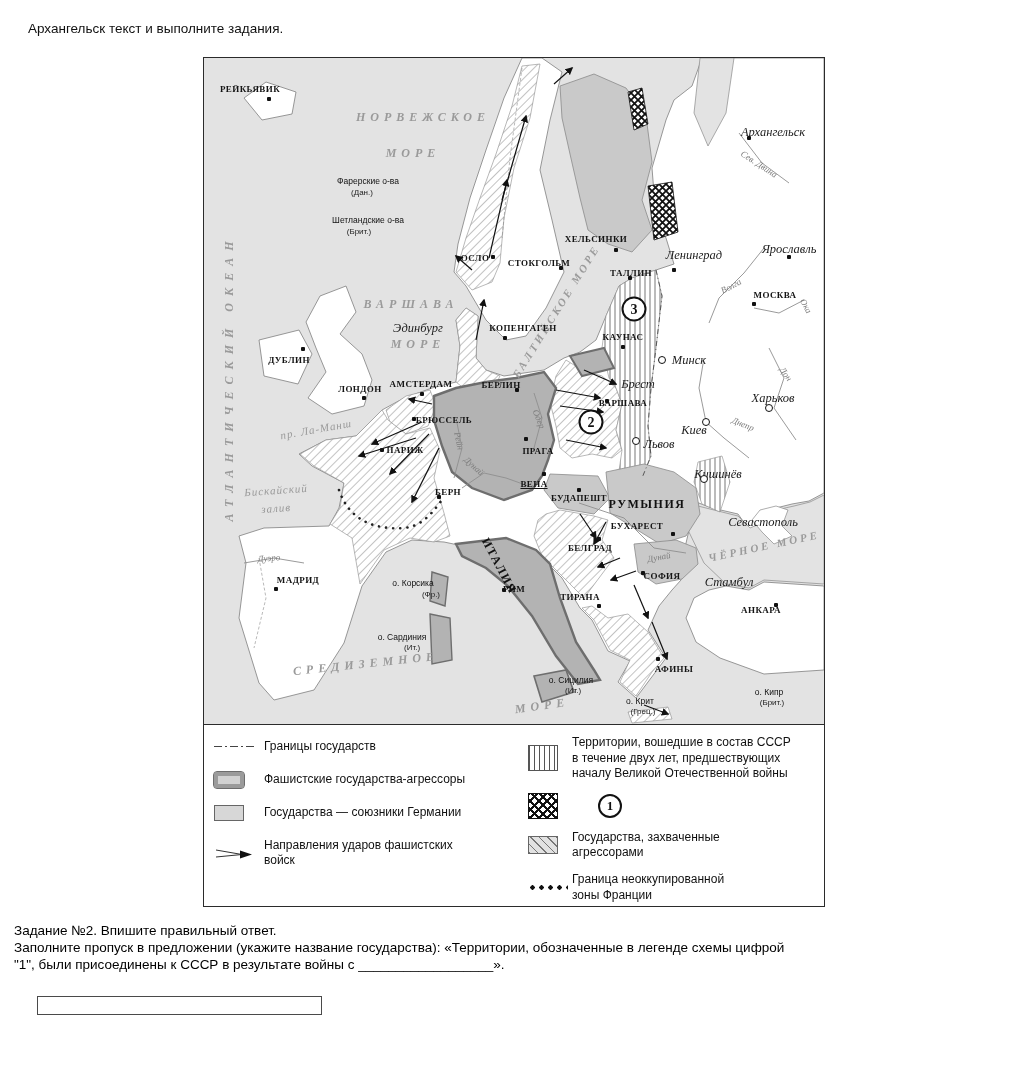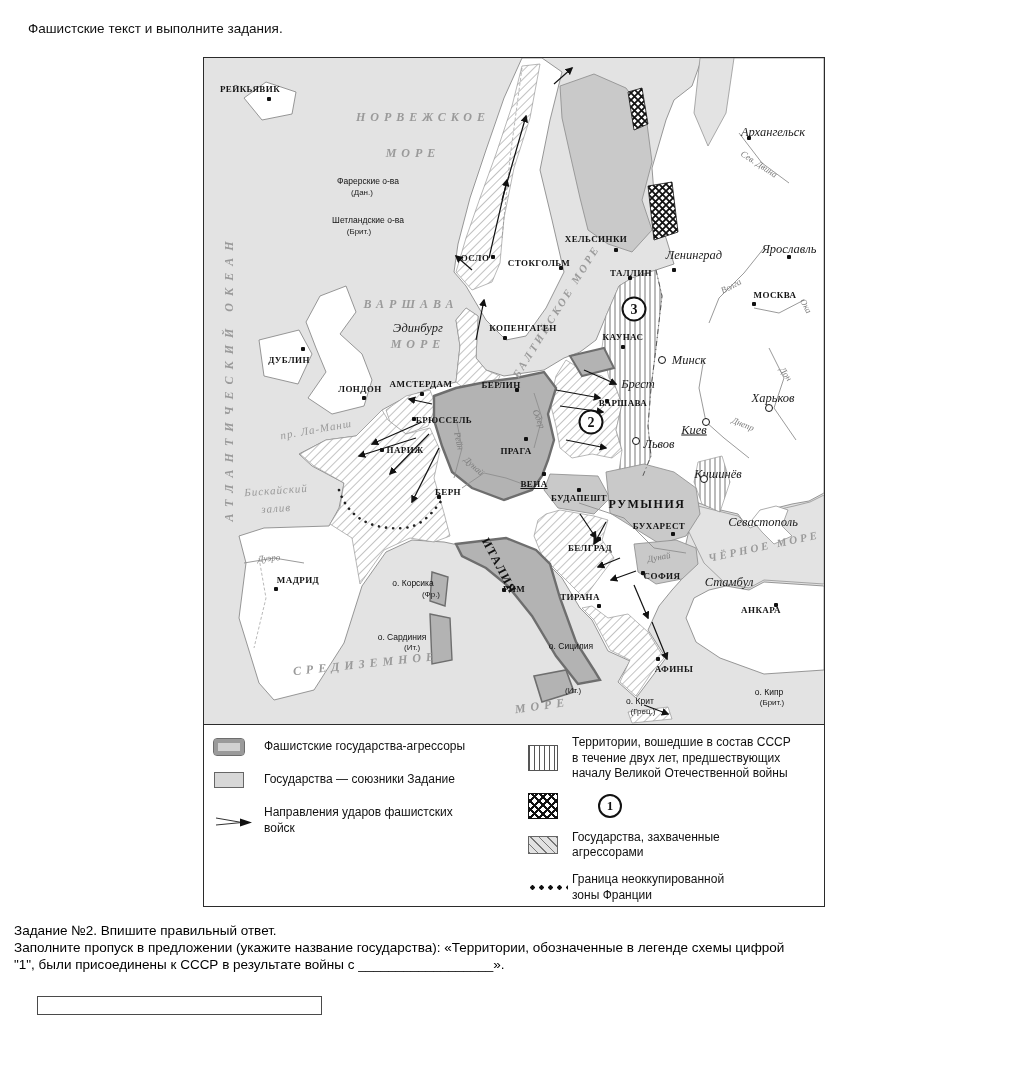--- a/index.html
+++ b/index.html
@@ -48,21 +48,21 @@
   
   .task{position:absolute;left:14px;top:922px;width:996px;font-size:13.5px;color:#000;line-height:17px;}
   .task div{white-space:nowrap;}
   .answer-input{position:absolute;left:37px;top:996px;width:285px;height:19px;border:1.6px solid #4a4a4a;background:#fff;box-sizing:border-box;font-size:12px;padding:0 4px;}
 </style>
 </head>
 <body>
 
 <div class="page">
 
-  <div class="instruction">Фашистские текст и выполните задания.</div>
+  <div class="instruction">Архангельск текст и выполните задания.</div>
 
   <div class="map-frame">
     <div class="map-area">
       <svg class="map-svg" width="620" height="666" viewBox="0 0 620 666">
         <defs>
           <pattern id="dh" width="6" height="6" patternTransform="rotate(45)" patternUnits="userSpaceOnUse">
             <rect width="6" height="6" fill="#ffffff"></rect>
               <line x1="0" y1="0" x2="0" y2="6" stroke="#9a9a9a" stroke-width="1.2"></line>
           </pattern>
           <pattern id="vh" width="5" height="5" patternUnits="userSpaceOnUse">
@@ -196,53 +196,53 @@
           <div class="lb lb-city" style="left: 419px; top: 279px;">КАУНАС</div>
           <div class="lb lb-city" style="left: 571px; top: 237px;">МОСКВА</div>
           <div class="lb lb-city" style="left: 319px; top: 270px;">КОПЕНГАГЕН</div>
           <div class="lb lb-city" style="left: 85px; top: 302px;">ДУБЛИН</div>
           <div class="lb lb-city" style="left: 156px; top: 331px;">ЛОНДОН</div>
           <div class="lb lb-city" style="left: 217px; top: 326px;">АМСТЕРДАМ</div>
           <div class="lb lb-city" style="left: 297px; top: 327px;">БЕРЛИН</div>
           <div class="lb lb-city" style="left: 419px; top: 345px;">ВАРШАВА</div>
           <div class="lb lb-city" style="left: 240px; top: 362px;">БРЮССЕЛЬ</div>
           <div class="lb lb-city" style="left: 201px; top: 392px;">ПАРИЖ</div>
-          <div class="lb lb-city" style="left: 312px; top: 393px;">ПРАГА</div>
+          <div class="lb lb-city" style="left: 334px; top: 393px;">ПРАГА</div>
           <div class="lb lb-city" style="left: 330px; top: 426px; text-decoration: underline;">ВЕНА</div>
           <div class="lb lb-city" style="left: 244px; top: 434px;">БЕРН</div>
           <div class="lb lb-city" style="left: 375px; top: 440px;">БУДАПЕШТ</div>
-          <div class="lb lb-city" style="left: 455px; top: 468px;">БУХАРЕСТ</div>
+          <div class="lb lb-city" style="left: 433px; top: 468px;">БУХАРЕСТ</div>
           <div class="lb lb-city" style="left: 386px; top: 490px;">БЕЛГРАД</div>
           <div class="lb lb-city" style="left: 458px; top: 518px;">СОФИЯ</div>
           <div class="lb lb-city" style="left: 310px; top: 531px;">РИМ</div>
           <div class="lb lb-city" style="left: 376px; top: 539px;">ТИРАНА</div>
           <div class="lb lb-city" style="left: 557px; top: 552px;">АНКАРА</div>
           <div class="lb lb-city" style="left: 94px; top: 522px;">МАДРИД</div>
           <div class="lb lb-city" style="left: 470px; top: 611px;">АФИНЫ</div>
           <div class="lb lb-cityi" style="left: 490px; top: 197px;">Ленинград</div>
           <div class="lb lb-cityi" style="left: 569px; top: 74px;">Архангельск</div>
           <div class="lb lb-cityi" style="left: 585px; top: 191px;">Ярославль</div>
           <div class="lb lb-cityi" style="left: 485px; top: 302px;">Минск</div>
           <div class="lb lb-cityi" style="left: 434px; top: 326px;">Брест</div>
           <div class="lb lb-cityi" style="left: 569px; top: 340px;">Харьков</div>
-          <div class="lb lb-cityi" style="left: 490px; top: 372px; text-decoration: underline;">Киев</div>
+          <div class="lb lb-cityi" style="left: 490px; top: 372px;">Киев</div>
           <div class="lb lb-cityi" style="left: 455px; top: 386px;">Львов</div>
           <div class="lb lb-cityi" style="left: 514px; top: 416px;">Кишинёв</div>
           <div class="lb lb-cityi" style="left: 559px; top: 464px;">Севастополь</div>
           <div class="lb lb-cityi" style="left: 525px; top: 524px;">Стамбул</div>
           <div class="lb lb-cityi" style="left: 172px; top: 270px; margin-left: 42px;">Эдинбург</div>
           <div class="lb lb-isl" style="left: 164px; top: 123px;">Фарерские о-ва</div>
           <div class="lb lb-isl2" style="left: 158px; top: 134px;">(Дан.)</div>
           <div class="lb lb-isl" style="left: 164px; top: 162px;">Шетландские о-ва</div>
           <div class="lb lb-isl2" style="left: 155px; top: 173px;">(Брит.)</div>
           <div class="lb lb-isl" style="left: 209px; top: 525px;">о. Корсика</div>
           <div class="lb lb-isl2" style="left: 215px; top: 536px; margin-left: 12px;">(Фр.)</div>
           <div class="lb lb-isl" style="left: 198px; top: 579px;">о. Сардиния</div>
           <div class="lb lb-isl2" style="left: 208px; top: 589px;">(Ит.)</div>
-          <div class="lb lb-isl" style="left: 367px; top: 588px;">о. Сицилия</div>
+          <div class="lb lb-isl" style="left: 367px; top: 622px;">о. Сицилия</div>
           <div class="lb lb-isl2" style="left: 369px; top: 632px;">(Ит.)</div>
           <div class="lb lb-isl" style="left: 436px; top: 643px;">о. Крит</div>
           <div class="lb lb-isl2" style="left: 439px; top: 653px;">(Грец.)</div>
           <div class="lb lb-isl" style="left: 565px; top: 634px;">о. Кипр</div>
           <div class="lb lb-isl2" style="left: 568px; top: 644px;">(Брит.)</div>
           <div class="lb lb-region" style="left: 443px; top: 446px;">РУМЫНИЯ</div>
           <div class="lb lb-region" style="left: 295px; top: 508px; transform: translate(-50%, -50%) rotate(62deg);">ИТАЛИЯ</div>
           <div class="mk" style="left: 65px; top: 41px;"></div>
           <div class="mk" style="left: 289px; top: 199px;"></div>
           <div class="mk" style="left: 357px; top: 210px;"></div>
@@ -280,29 +280,35 @@
           <div class="mko" style="left: 500px; top: 421px;"></div>
           <div class="badge" style="left: 387px; top: 364px;">2</div>
           <div class="badge" style="left: 430px; top: 251px;">3</div>
         </div>
     </div>
 
     <div class="legend">
       <div class="legend-col left" id="legend-left">
           <div class="lg-row">
             <div class="sym">
+              <div class="sym-dashdot"></div>
+            </div>
+            <div class="lg-label">Границы государств</div>
+          </div>
+          <div class="lg-row">
+            <div class="sym">
               <div class="sym-box-dark"></div>
             </div>
             <div class="lg-label">Фашистские государства-агрессоры</div>
           </div>
           <div class="lg-row">
             <div class="sym">
               <div class="sym-box-gray"></div>
             </div>
-            <div class="lg-label">Государства — союзники Задание</div>
+            <div class="lg-label">Государства — союзники Германии</div>
           </div>
           <div class="lg-row">
             <div class="sym">
               <svg width="40" height="12">
                 <path d="M2,3 L28,7.5 M2,10 L28,7.5" stroke="#333" stroke-width="1" fill="none"></path>
                 <path d="M26,3.5 L38,7.5 L26,11.5 z" fill="#111"></path>
               </svg>
             </div>
             <div class="lg-label">Направления ударов фашистских
 войск</div>

